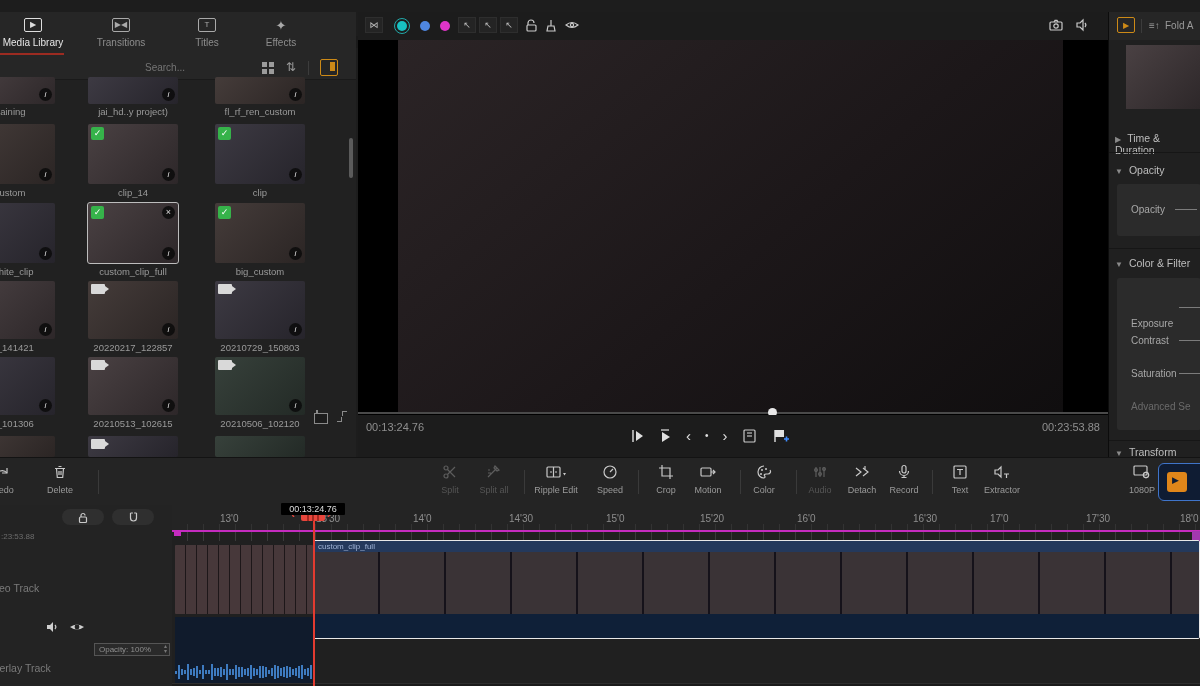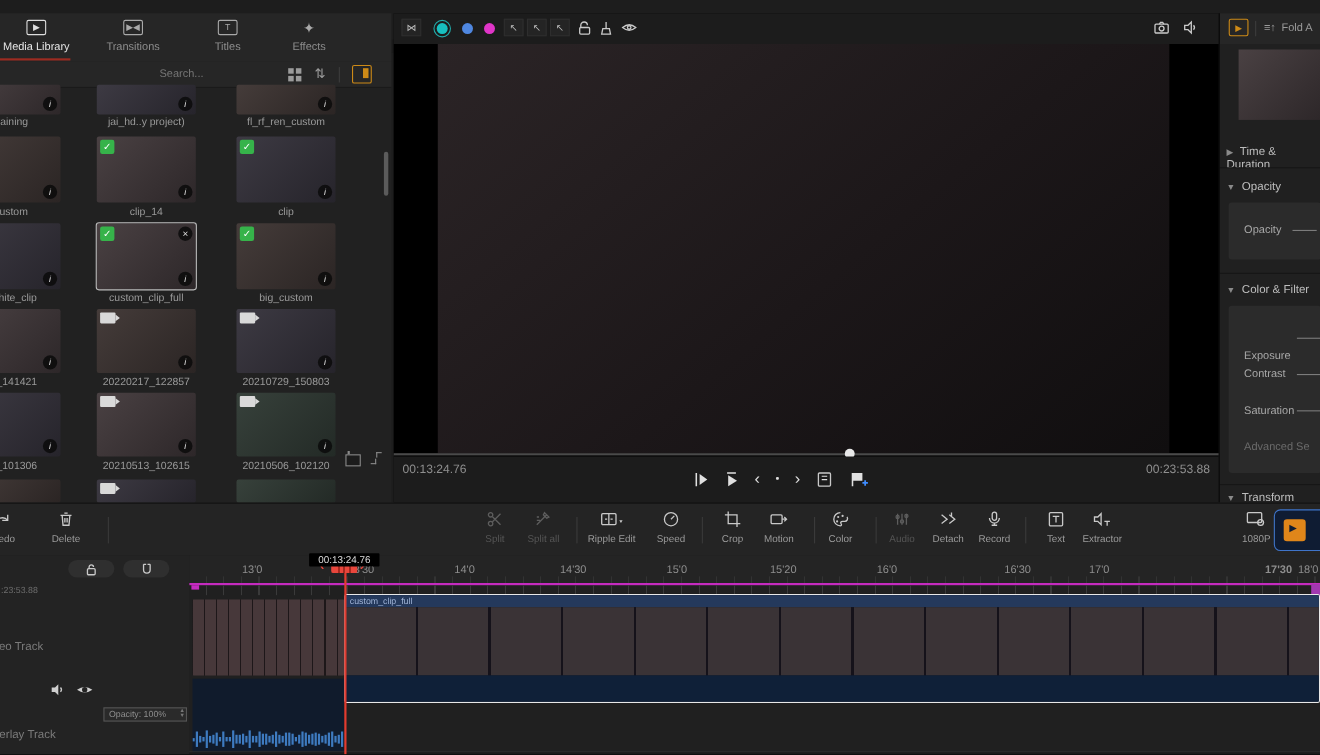--- a/index.html
+++ b/index.html
@@ -580,21 +580,21 @@
     <div class="ruler"></div>
     <span class="rlab" style="left:220px;">13'0</span>
     <span class="rlab" style="left:316px;">13'30</span>
     <span class="rlab" style="left:413px;">14'0</span>
     <span class="rlab" style="left:509px;">14'30</span>
     <span class="rlab" style="left:606px;">15'0</span>
     <span class="rlab" style="left:700px;">15'20</span>
     <span class="rlab" style="left:797px;">16'0</span>
     <span class="rlab" style="left:913px;">16'30</span>
     <span class="rlab" style="left:990px;">17'0</span>
-    <span class="rlab" style="left:1150px;font-weight:bold;">17'30</span>
+    <span class="rlab" style="left:1086px;">17'30</span>
     <span class="rlab" style="left:1180px;">18'0</span>
 
     <div class="renderline"></div>
     <div class="tickstrip"></div>
     <div class="pinkmark"></div>
     <div class="purpleblock"></div>
 
     <div class="tl-headcol">
       <span class="tl-dur">:23:53.88</span>
       <span class="trackname" style="left:-16px; top:52px;">Video Track</span>

